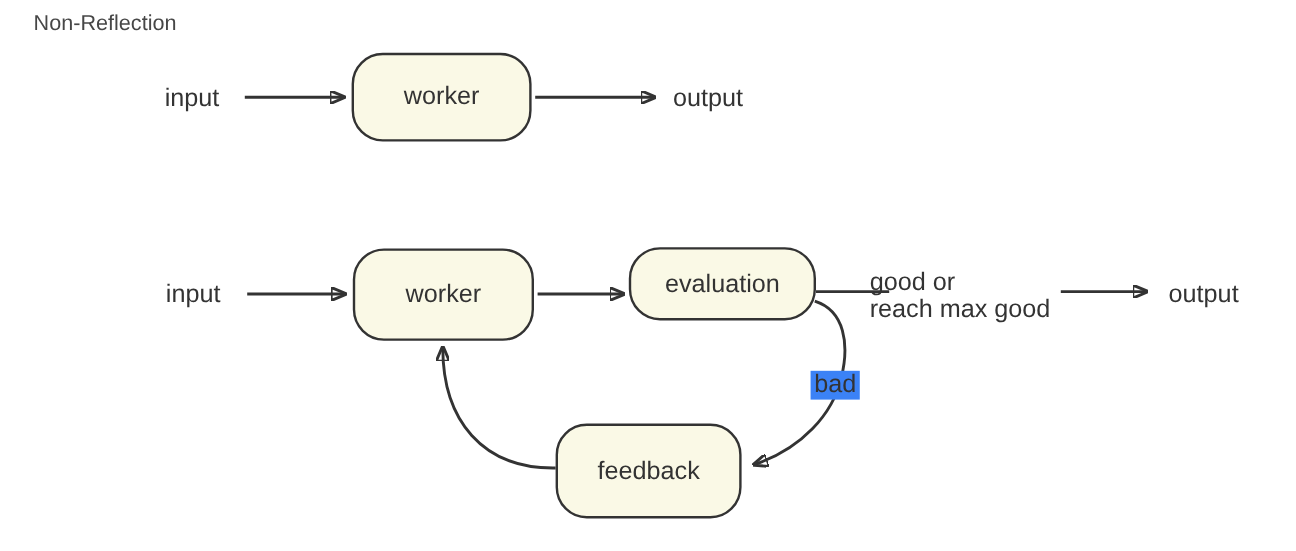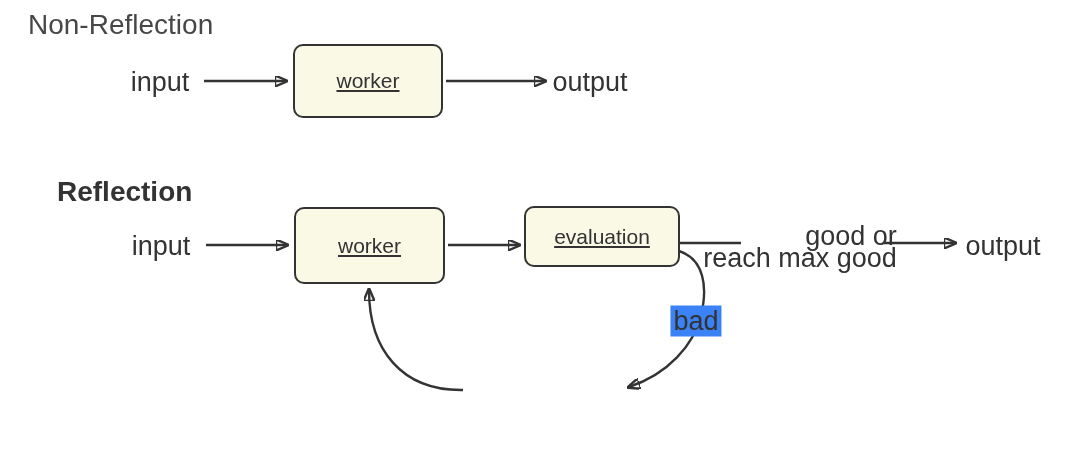--- a/index.html
+++ b/index.html
@@ -10,32 +10,32 @@
     font-family:"Liberation Sans","DejaVu Sans",sans-serif;
     color:#333333;
     overflow:hidden;
   }
   .edges{position:absolute;left:0;top:0;width:1080px;height:459px;}
   .edges path{stroke:#333333;stroke-width:2.4;fill:none;}
   .node{
     position:absolute;box-sizing:border-box;
     background:#faf9e6;
     border:2.5px solid #333333;
-    border-radius:10px;
+    border-radius:26px;
     display:flex;align-items:center;justify-content:center;
-    font-size:21px;color:#333333;text-decoration:underline;
+    font-size:21px;color:#333333;
   }
   .lbl{
-    position:absolute;font-size:27px;color:#333333;
+    position:absolute;font-size:21px;color:#333333;
     transform:translate(-50%,-50%);white-space:nowrap;
   }
-  .section-title{position:absolute;font-size:28px;}
+  .section-title{position:absolute;font-size:18px;}
   .title-regular{color:#474747;font-weight:400;}
   .title-bold{color:#333333;font-weight:700;}
-  .edge-label-2line{text-align:right;line-height:22px;white-space:nowrap;}
+  .edge-label-2line{text-align:left;line-height:22px;white-space:nowrap;}
   .edge-label-bad{background:#3b82f6;padding:0 3px;}
 
   
   .node-worker-top{left:293px;top:44px;width:150px;height:74px;}
   .node-worker{left:294px;top:207px;width:151px;height:77px;}
   .node-evaluation{left:524px;top:206px;width:156px;height:61px;}
   .node-feedback{left:463px;top:353px;width:155px;height:79px;}
 
   
   .lbl-input-top{left:160px;top:82px;}
@@ -64,35 +64,37 @@
 
     <path d="M 206 245 L 287 245" marker-end="url(#ah)"></path>
     <path d="M 448 245 L 519 245" marker-end="url(#ah)"></path>
     <path d="M 680 243 L 741 243"></path>
     <path d="M 884 243 L 955 243" marker-end="url(#ah)"></path>
     <path d="M 679 251 C 704 259 708 287 701 315 C 694 345 668 374 629 387" marker-end="url(#ah)"></path>
     <path d="M 463 390 C 402 391 369 350 369 290" marker-end="url(#ah)"></path>
   </svg>
 
   <div class="section-title title-regular title-nonreflection">Non-Reflection</div>
-  <div class="section-title title-bold title-reflection">Reflection</div>
 
   <div class="lbl lbl-input-top">input</div>
   <div class="node node-worker-top">
     <span>worker</span>
   </div>
   <div class="lbl lbl-output-top">output</div>
 
   <div class="lbl lbl-input">input</div>
   <div class="node node-worker">
     <span>worker</span>
   </div>
   <div class="node node-evaluation">
     <span>evaluation</span>
   </div>
+  <div class="node node-feedback">
+    <span>feedback</span>
+  </div>
 
   <div class="lbl lbl-good edge-label-2line">
     <div>good or</div>
     <div>reach max good</div>
   </div>
   <div class="lbl lbl-bad edge-label-bad">bad</div>
 
   <div class="lbl lbl-output">output</div>
 
 </div>

